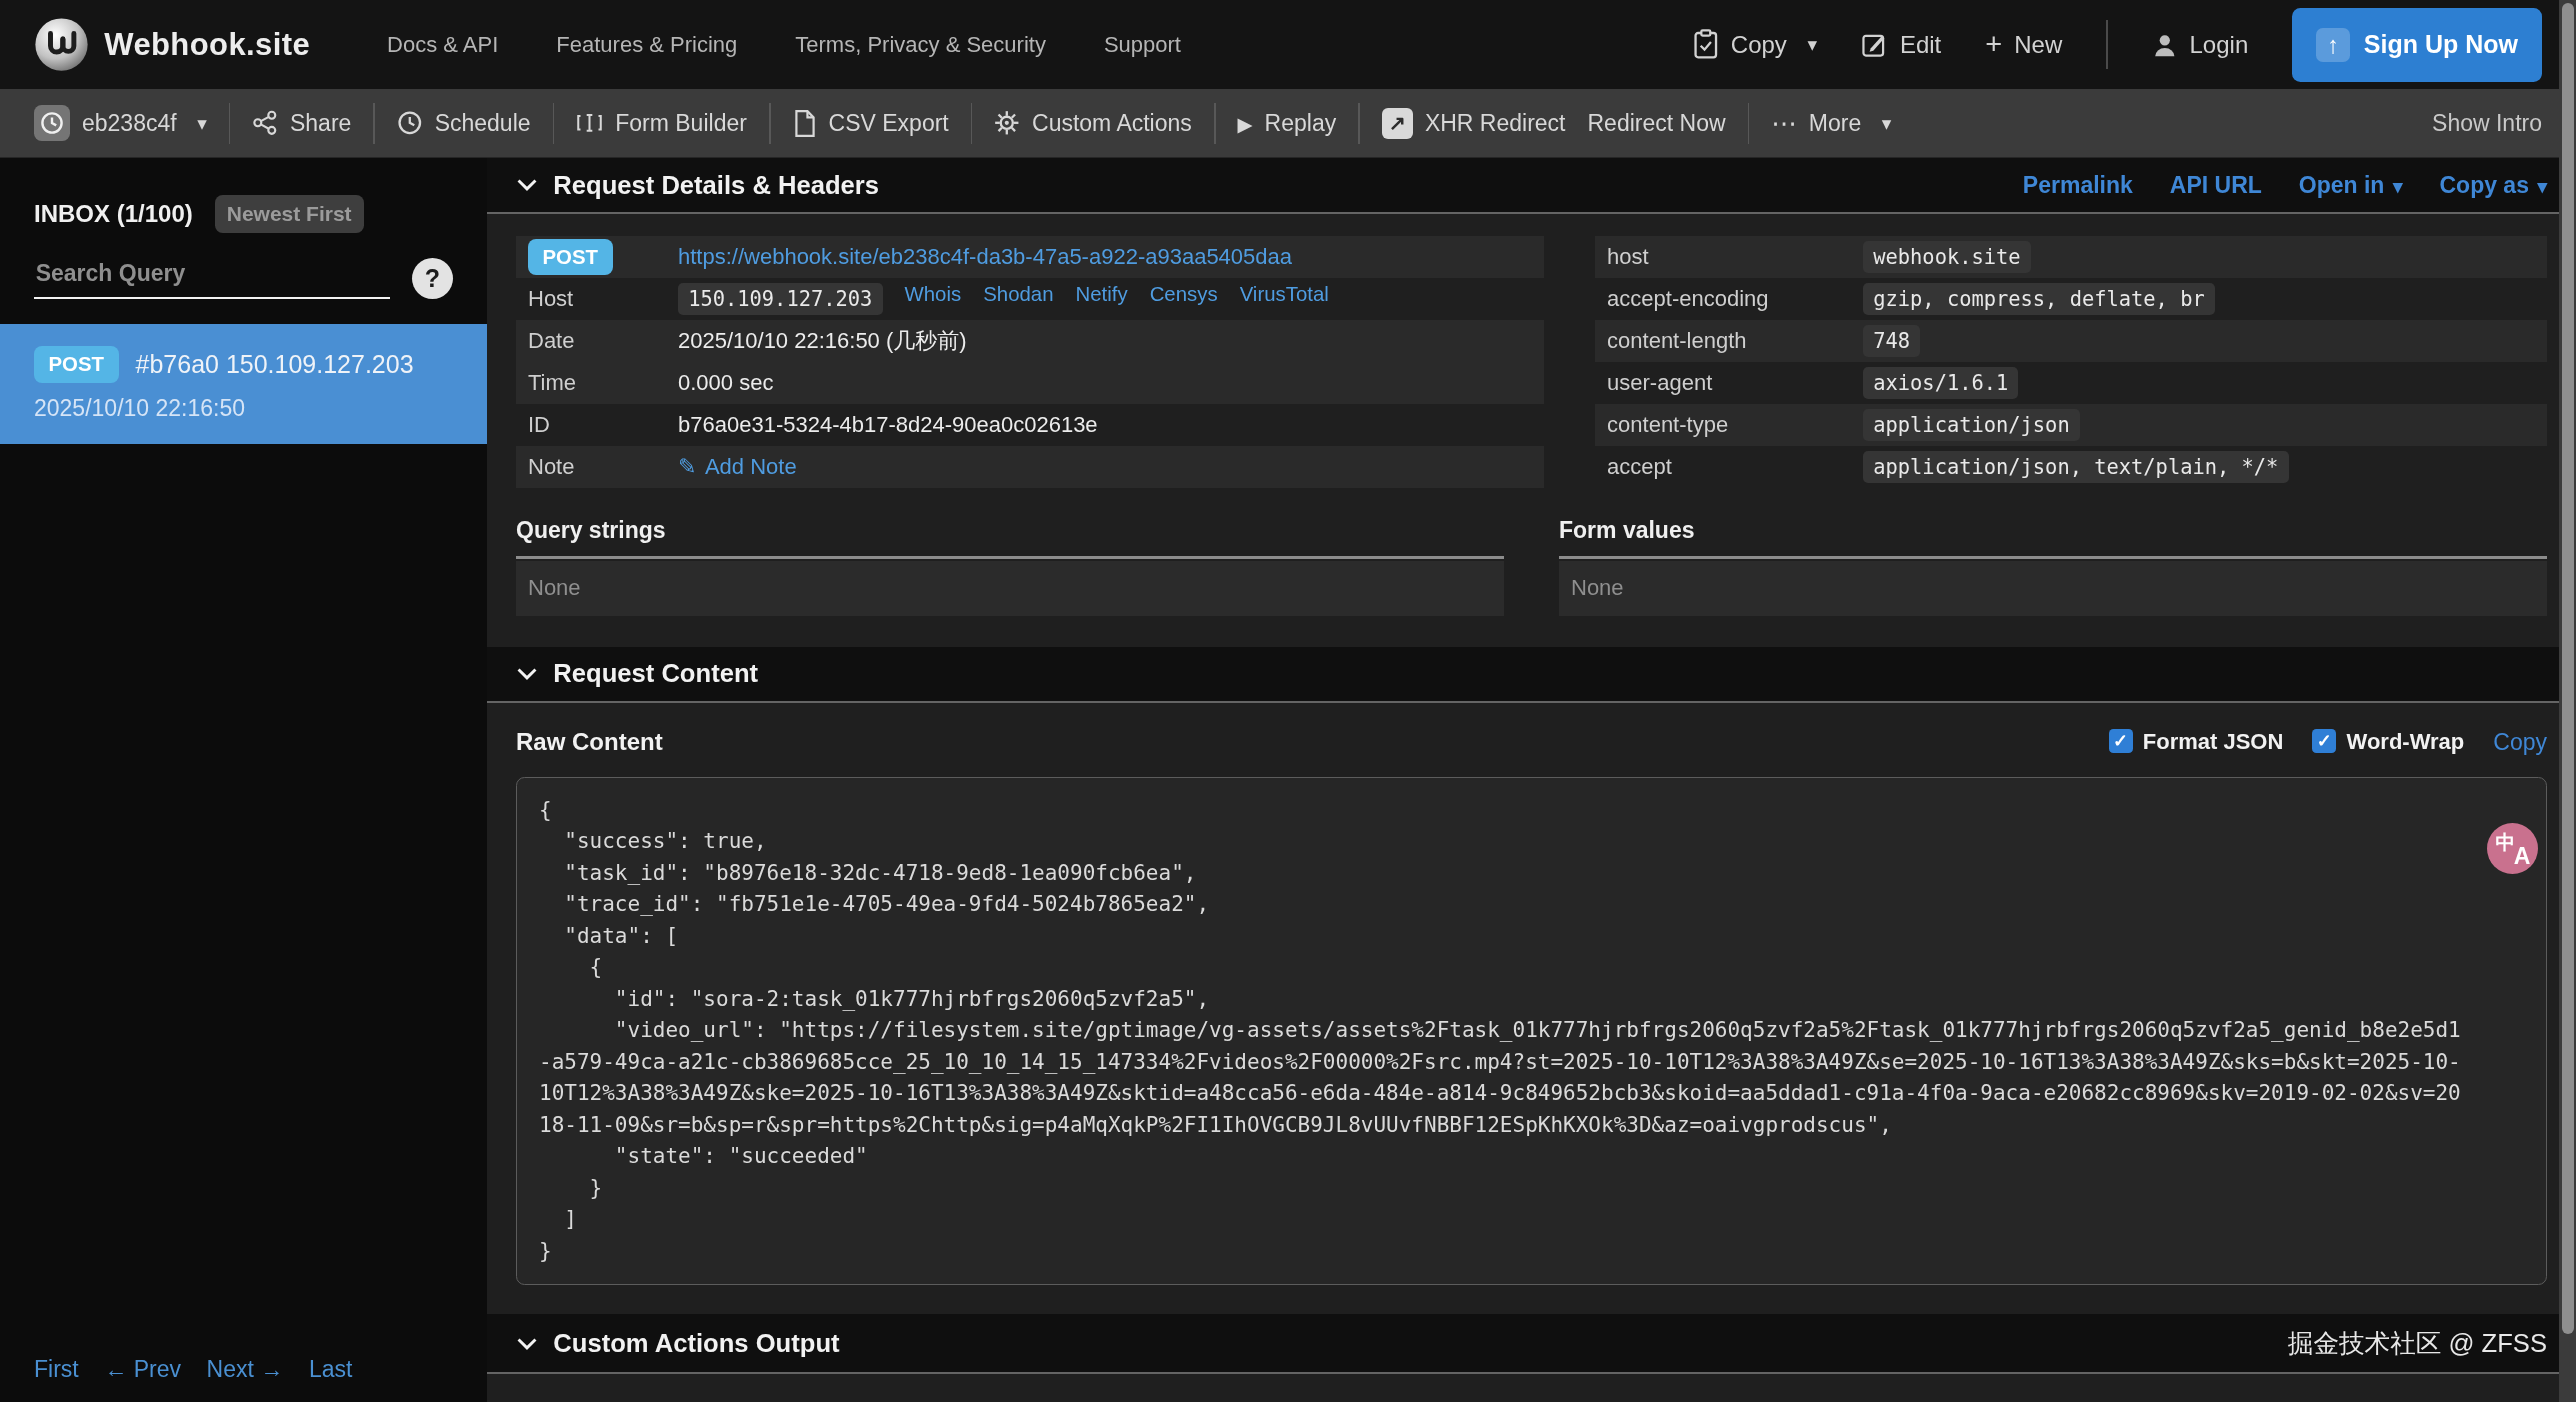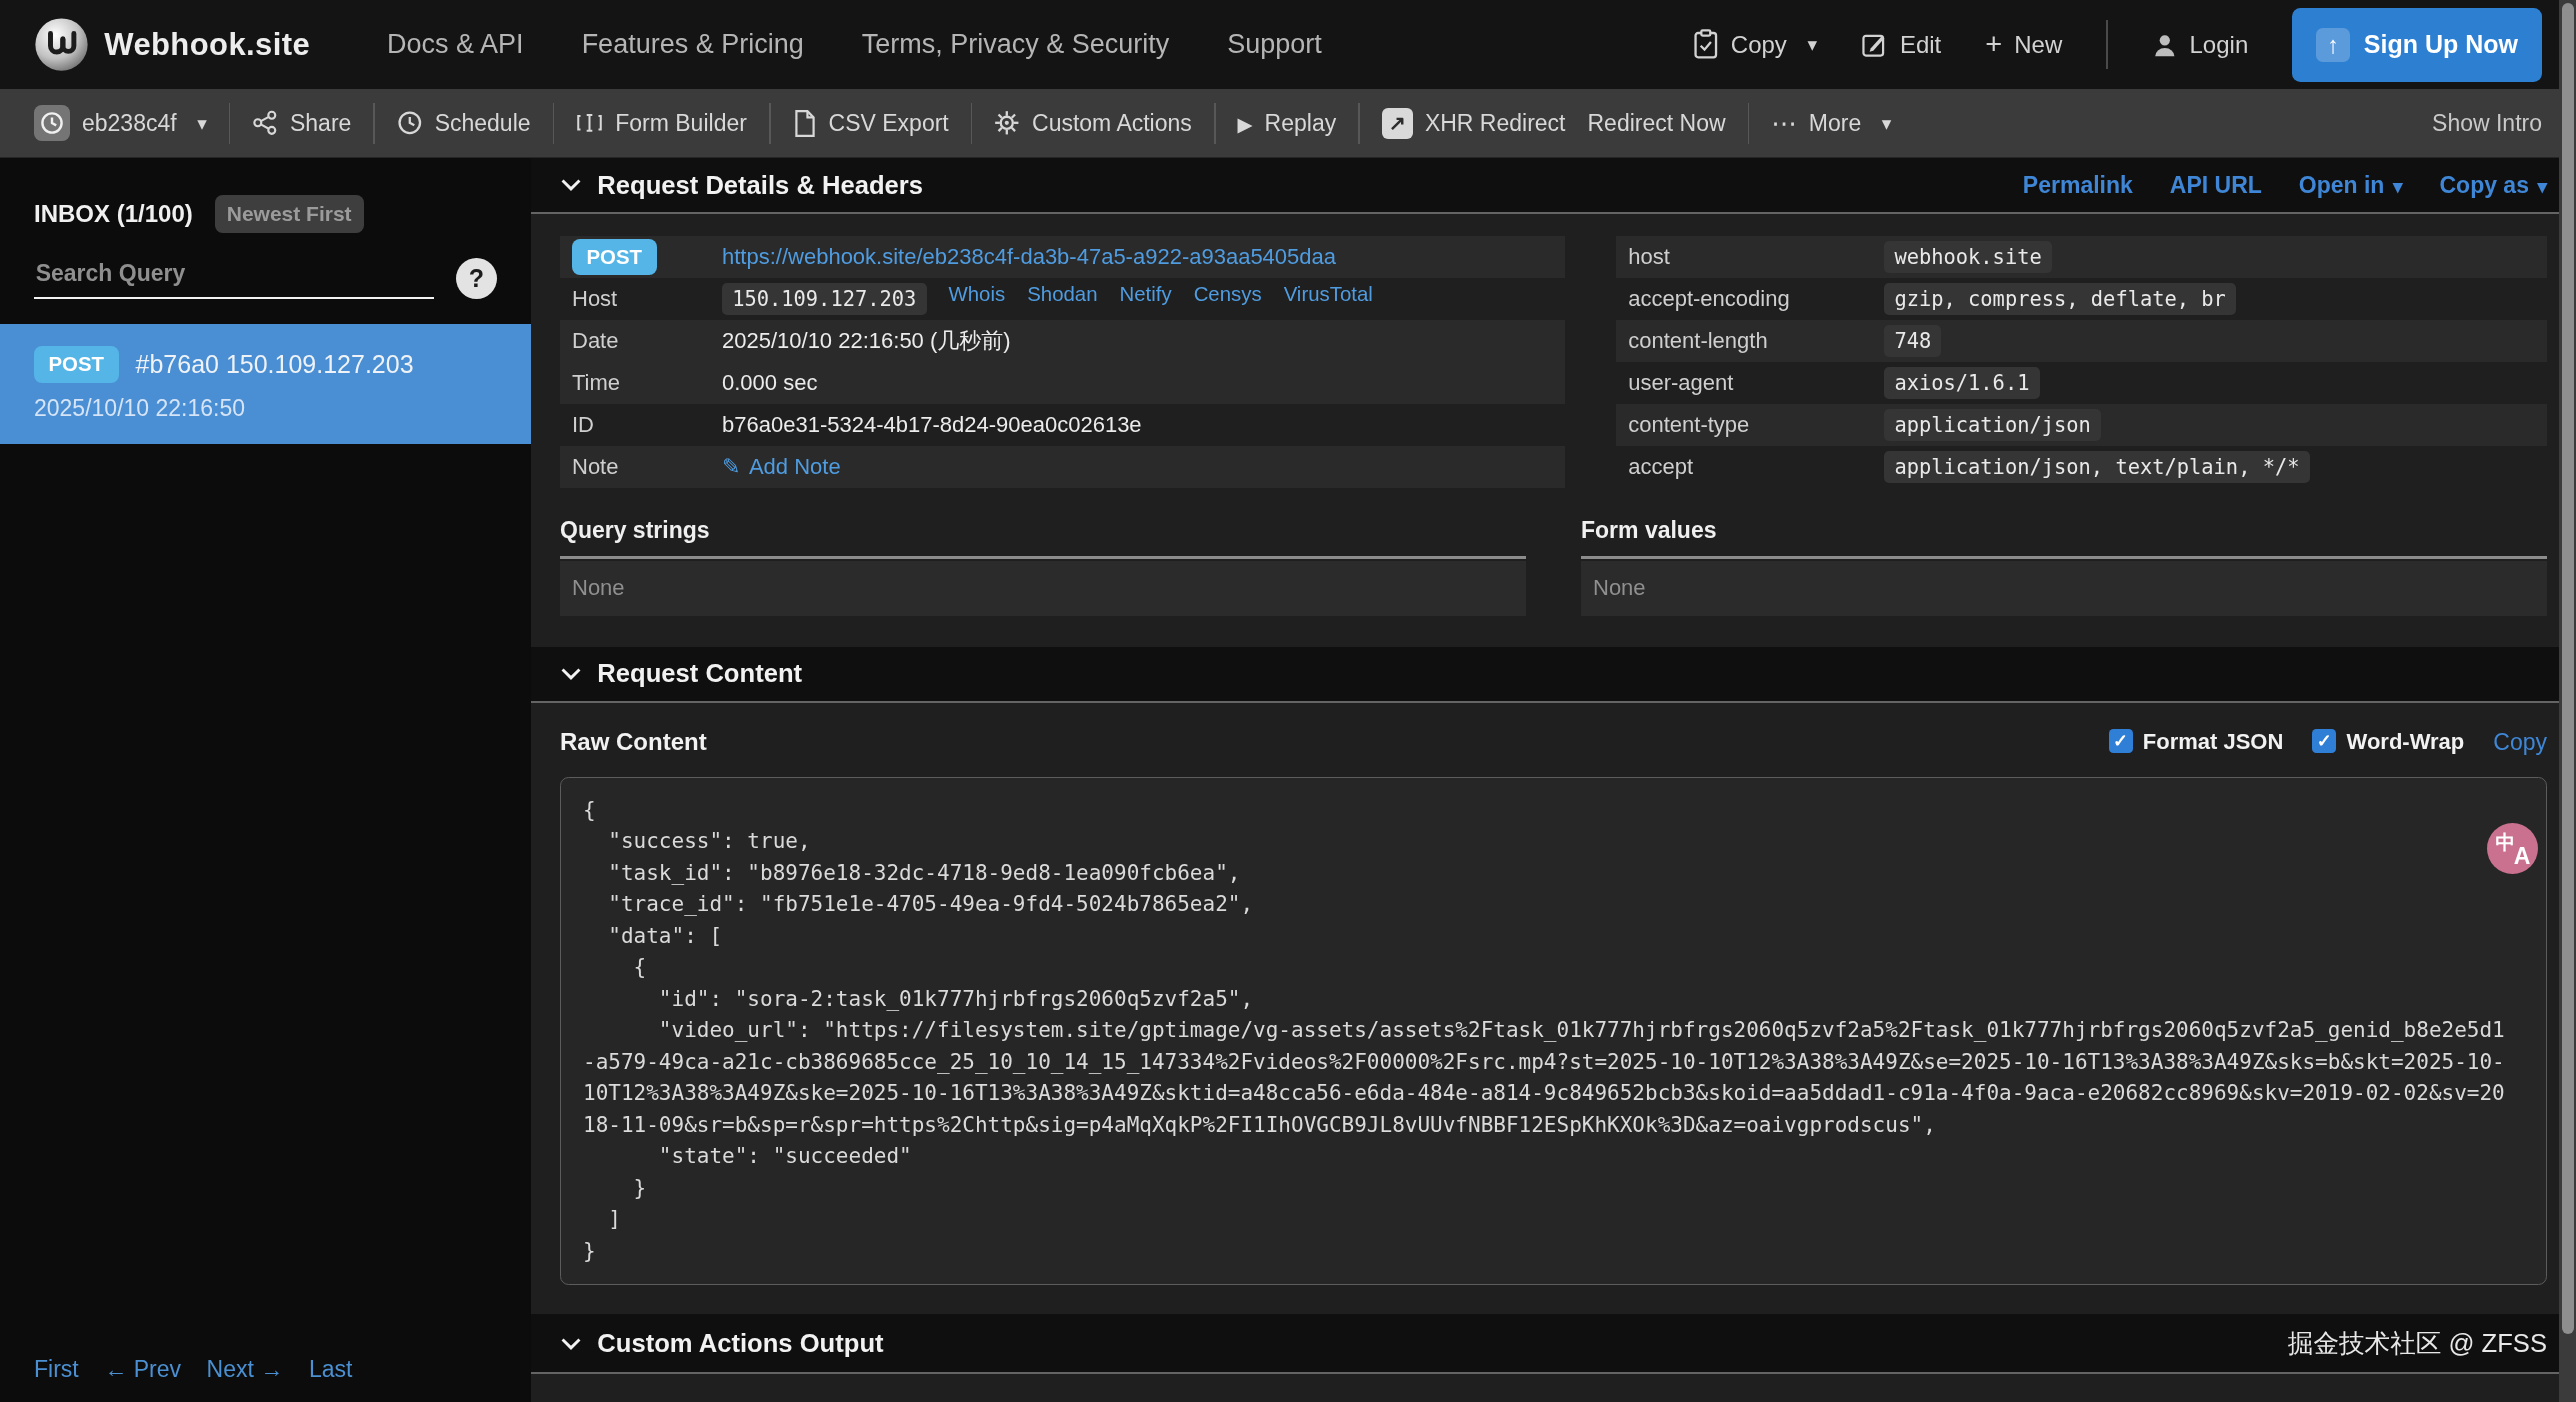--- a/index.html
+++ b/index.html
@@ -5,21 +5,21 @@
   * { box-sizing: border-box; margin: 0; padding: 0; }
   html,body { width: 2576px; height: 1402px; overflow: hidden; background: #1f1f1f;
     font-family: "Liberation Sans", sans-serif; }
 
   
   .navbar { height: 89px; background: #141414; display: flex; align-items: center;
     padding: 0 34px; color: #cfcfcf; }
   .brand { display: flex; align-items: center; gap: 15.3px; margin-right: 77px; cursor: pointer; }
   .brand-name { font-size: 31px; font-weight: bold; color: #ededed; letter-spacing: 0.4px; }
   .nav-links { display: flex; align-items: center; gap: 58px; }
-  .nav-link { font-size: 27px; color: #b5b5b5; cursor: pointer; }
+  .nav-link { font-size: 22px; color: #b5b5b5; cursor: pointer; }
   .nav-right { margin-left: auto; display: flex; align-items: center; gap: 44px; }
   .nav-action { display: flex; align-items: center; gap: 12px; font-size: 24px; color: #d2d2d2; cursor: pointer; }
   .nav-divider { width: 1.7px; height: 49px; background: #4a4a4a; }
   .caret::after { content: "▾"; font-size: 19px; color: inherit; margin-left: 8.5px; }
   .plus-icon::before { content: "+"; font-size: 29px; font-weight: 400; color: #d2d2d2; }
   .signup-btn { display: flex; align-items: center; gap: 13.6px; background: #2d7fd2; color: #fff;
     font-size: 25px; font-weight: bold; padding: 20px 24px; border-radius: 8.5px; cursor: pointer; }
   .up-icon { display: inline-flex; width: 34px; height: 34px; border-radius: 6.8px;
     background: rgba(255,255,255,.22); align-items: center; justify-content: center; }
   .up-icon::before { content: "↑"; font-size: 24px; font-weight: bold; color: #fff; }
@@ -36,21 +36,21 @@
     display: inline-flex; align-items: center; justify-content: center; }
   .xhr-icon::before { content: "↗"; color: #2d2d2d; font-size: 20.4px; font-weight: bold; }
   .play-icon::before { content: "▶"; font-size: 19.6px; color: #d8d8d8; }
   .ellipsis-icon::before { content: "⋯"; font-size: 25.6px; color: #d8d8d8; }
   .show-intro { margin-left: auto; font-size: 23px; color: #c9c9c9; cursor: pointer; }
 
   
   .app { display: flex; height: 1245px; }
 
   
-  .sidebar { width: 531px; background: #0c0c0c; position: relative; flex-shrink: 0; }
+  .sidebar { width: 487px; background: #0c0c0c; position: relative; flex-shrink: 0; }
   .inbox-row { padding: 37px 34px 0 34px; display: flex; align-items: center; gap: 22px; }
   .inbox-label { color: #f0f0f0; font-size: 24px; font-weight: bold; }
   .sort-badge { background: #3e3e3e; color: #9b9b9b; font-size: 21px; font-weight: bold;
     padding: 6.8px 12px; border-radius: 7.7px; cursor: pointer; }
   .search-row { padding: 22px 34px 0 34px; display: flex; align-items: flex-end; gap: 22px; }
   .search-input { flex: 1; background: transparent; border: none; outline: none;
     border-bottom: 2.6px solid #f2f2f2; color: #e8e8e8; font-size: 23px; font-weight: bold;
     padding: 5.1px 1.7px 10.2px 1.7px; font-family: "Liberation Sans", sans-serif; }
   .search-input::placeholder { color: #8f8f8f; }
   .help-btn { width: 41px; height: 41px; border-radius: 50%; background: #e3e3e3; color: #1c1c1c;

